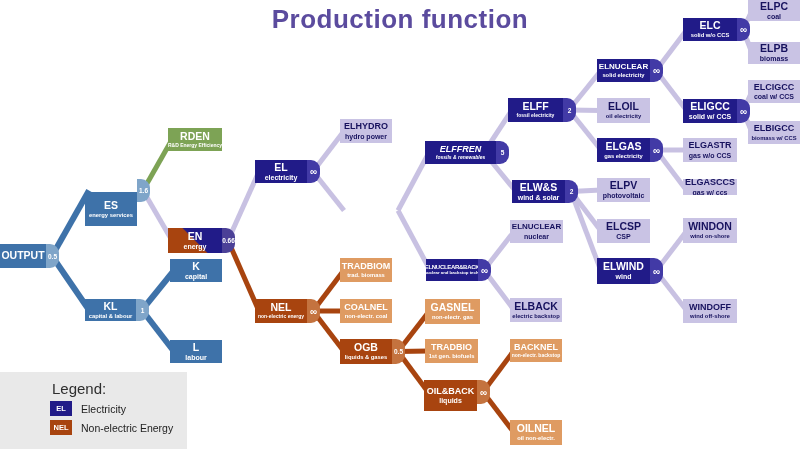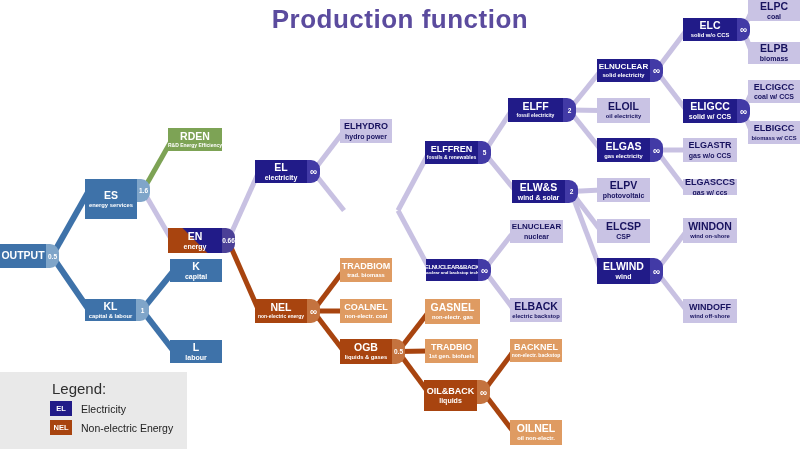--- a/index.html
+++ b/index.html
@@ -118,21 +118,21 @@
       <span class="legend-label">Non-electric Energy</span>
     </div>
   </div>
 <div class="node t-blue" style="left: 0px; top: 244px;">
       <div class="body" style="width: 46px; height: 24px;">
         <div class="lbl">OUTPUT</div>
       </div>
       <div class="nub" style="height: 24px;">0.5</div>
     </div>
     <div class="node t-blue" style="left: 85px; top: 179px;">
-      <div class="body" style="width: 52px; height: 40px;">
+      <div class="body" style="width: 52px; height: 34px; margin-top: 13px;">
         <div class="lbl">ES</div>
         <div class="sub sub-md">energy services</div>
       </div>
       <div class="nub" style="height: 23px;">1.6</div>
     </div>
     <div class="node t-blue" style="left: 85px; top: 299px;">
       <div class="body" style="width: 51px; height: 22px;">
         <div class="lbl">KL</div>
         <div class="sub sub-md">capital &amp; labour</div>
       </div>
@@ -196,21 +196,21 @@
       </div>
     </div>
     <div class="node t-rust" style="left: 340px; top: 339px;">
       <div class="body" style="width: 52px; height: 25px;">
         <div class="lbl">OGB</div>
         <div class="sub sub-md">liquids &amp; gases</div>
       </div>
       <div class="nub" style="height: 25px;">0.5</div>
     </div>
     <div class="node t-navy" style="left: 425px; top: 141px;">
-      <div class="body" style="width: 53px; height: 23px;">
+      <div class="body" style="width: 71px; height: 23px; font-style: italic;">
         <div class="lbl lbl-md">ELFFREN</div>
         <div class="sub sub-sm">fossils &amp; renewables</div>
       </div>
       <div class="nub" style="height: 23px;">5</div>
     </div>
     <div class="node t-navy" style="left: 426px; top: 259px;">
       <div class="body" style="width: 52px; height: 22px;">
         <div class="lbl lbl-xs">ELNUCLEAR&amp;BACK</div>
         <div class="sub sub-xs">nuclear and backstop tech.</div>
       </div>

